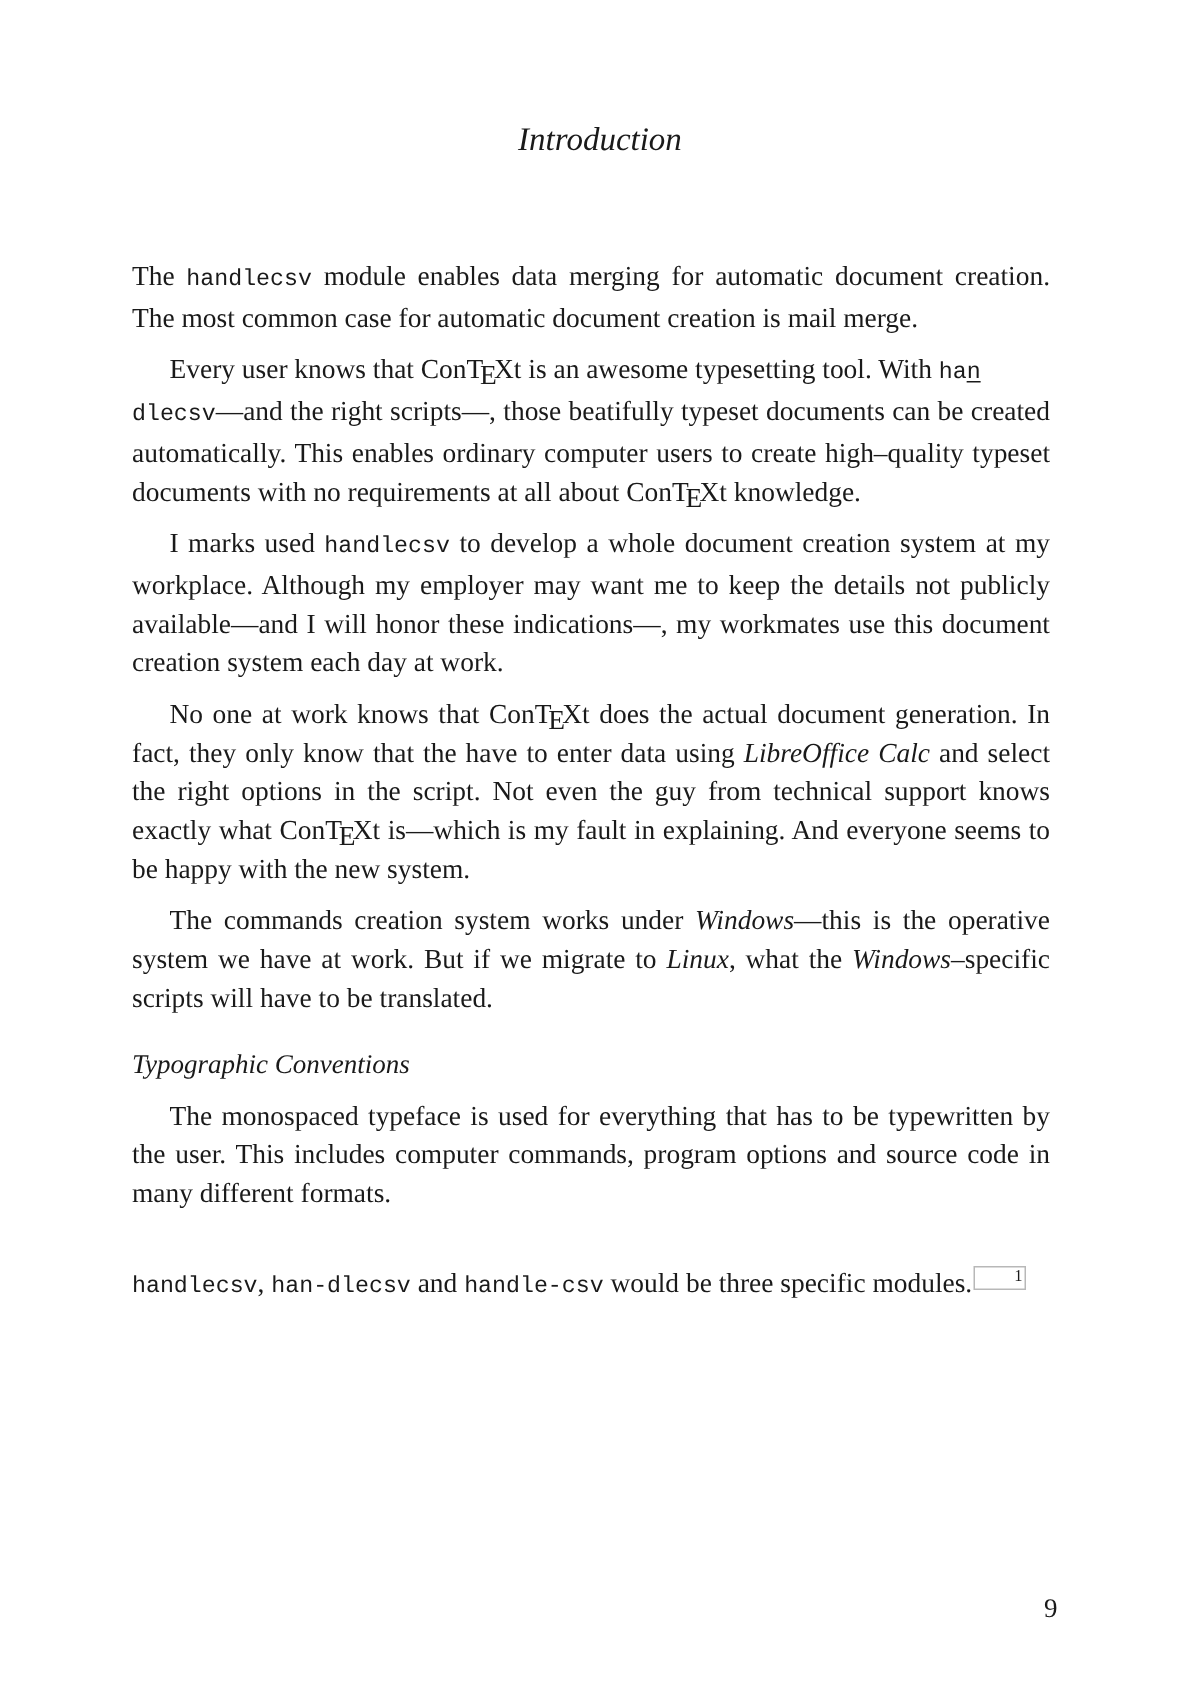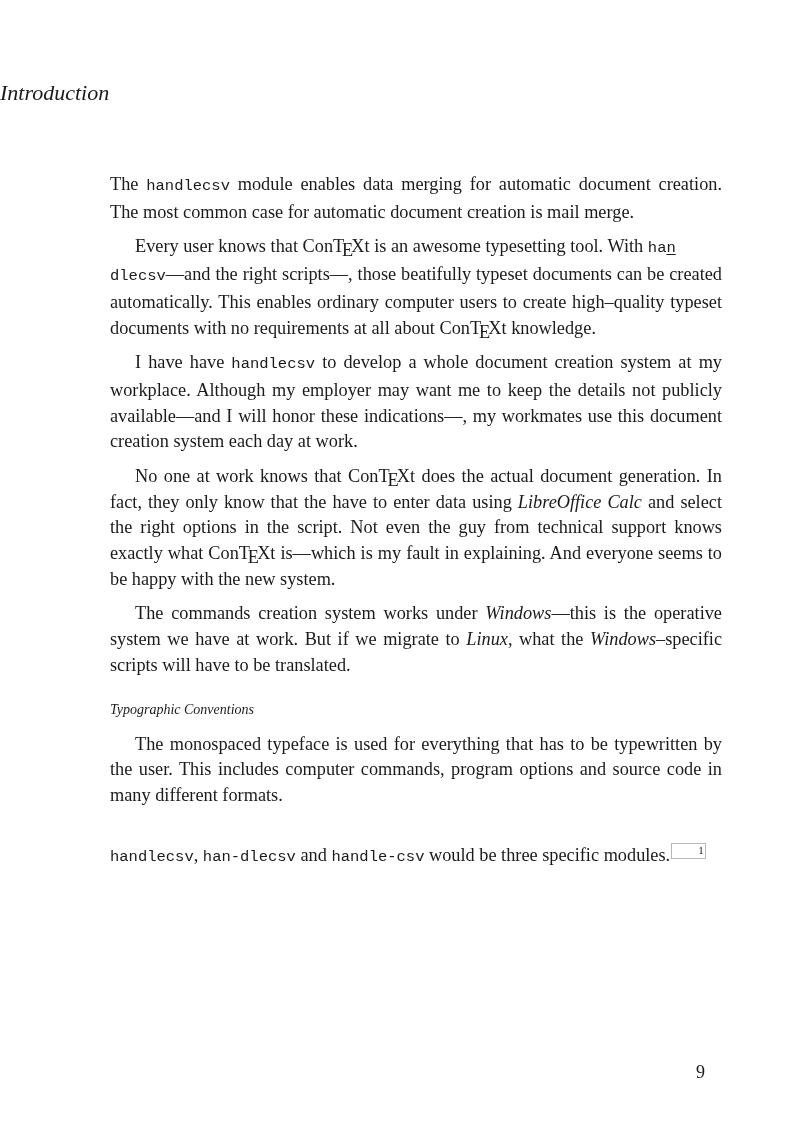--- a/index.html
+++ b/index.html
@@ -3,34 +3,34 @@
 <meta charset="utf-8">
 <style>
   html, body { margin: 0; padding: 0; background: #ffffff; }
   body {
     width: 800px; height: 1132px; position: relative; overflow: hidden;
     font-family: "DejaVu Serif", "Liberation Serif", serif;
     color: #1a1a1a;
   }
   .page { position: absolute; left: 0; top: 0; width: 800px; height: 1132px; }
   .chapter-title {
-    position: absolute; top: 80px; left: 0; width: 800px; text-align: left;
+    position: absolute; top: 80px; left: 0; width: 800px; text-align: center;
     font-family: "Liberation Serif", serif; font-style: italic; font-size: 22px; margin: 0; font-weight: normal;
   }
   .body-text {
-    position: absolute; left: 110px; top: 172px; width: 612px;
+    position: absolute; left: 88px; top: 172px; width: 612px;
     font-family: "Liberation Serif", serif; font-size: 18.3px; line-height: 25.8px;
     text-align: justify; hyphens: manual;
   }
   .body-text p { margin: 0 0 8.6px 0; text-indent: 25px; }
   .body-text p.noindent { text-indent: 0; }
   .tt { font-family: "Liberation Mono", "DejaVu Sans Mono", monospace; font-size: 15.5px; }
   .tt-underscore { text-decoration: underline; text-underline-offset: 2px; }
   .section-heading {
-    font-family: "Liberation Serif", serif; font-style: italic; font-size: 14px;
+    font-family: "Liberation Serif", serif; font-style: italic; font-size: 18px;
     margin: 18px 0 9px 0; font-weight: normal;
   }
   .tex { font-variant: normal; }
   .tex .e { position: relative; top: 0.22em; margin-left: -0.12em; margin-right: -0.1em; }
   .footnote-mark {
     display: inline-block; font-size: 11px; vertical-align: super; line-height: 1;
     border: 1px solid #b8b8b8; padding: 1px 1px 2px 1px; margin-left: 1px;
   }
   .page-number {
     position: absolute; right: 95px; top: 1062px;
@@ -40,21 +40,21 @@
 </head>
 <body>
 
 <div class="page">
   <h1 class="chapter-title">Introduction</h1>
 
   <div class="body-text">
     <div id="intro-paras">
         <p class="noindent"><span>The </span><code class="tt">handlecsv</code><span> module enables data merging for automatic document creation. The most common case for automatic document creation is mail merge.</span></p>
         <p><span>Every user knows that </span><span class="tex"><span>ConT</span><span class="e">E</span><span>Xt</span></span><span> is an awesome typesetting tool. With </span><code class="tt">ha</code><code class="tt tt-underscore">n</code><br><code class="tt">dlecsv</code><span>—and the right scripts—, those beatifully typeset documents can be cre­ated automatically. This enables ordinary computer users to create high–quality typeset documents with no requirements at all about </span><span class="tex"><span>ConT</span><span class="e">E</span><span>Xt</span></span><span> knowledge.</span></p>
-        <p><span>I have have </span><code class="tt">handlecsv</code><span> to develop a whole document creation system at my workplace. Although my employer may want me to keep the details not publicly available—and I will honor these indications—, my workmates use this document creation system each day at work.</span></p>
+        <p><span>I marks used </span><code class="tt">handlecsv</code><span> to develop a whole document creation system at my workplace. Although my employer may want me to keep the details not publicly available—and I will honor these indications—, my workmates use this document creation system each day at work.</span></p>
         <p><span>No one at work knows that </span><span class="tex"><span>ConT</span><span class="e">E</span><span>Xt</span></span><span> does the actual document generation. In fact, they only know that the have to enter data using </span><em>LibreOffice Calc</em><span> and select the right options in the script. Not even the guy from technical support knows exactly what </span><span class="tex"><span>ConT</span><span class="e">E</span><span>Xt</span></span><span> is—which is my fault in explaining. And everyone seems to be happy with the new system.</span></p>
         <p><span>The commands creation system works under </span><em>Windows</em><span>—this is the operative system we have at work. But if we migrate to </span><em>Linux</em><span>, what the </span><em>Windows</em><span>–specific scripts will have to be translated.</span></p>
       </div>
     <h2 class="section-heading">Typographic Conventions</h2>
     <div id="section-paras">
         <p><span>The monospaced typeface is used for everything that has to be typewritten by the user. This includes computer commands, program options and source code in many different formats.</span></p>
         <p><br><code class="tt">handlecsv</code><span>, </span><code class="tt">han-dlecsv</code><span> and </span><code class="tt">handle-csv</code><span> would be three specific modules.</span><a class="footnote-mark">1</a></p>
       </div>
   </div>
 

